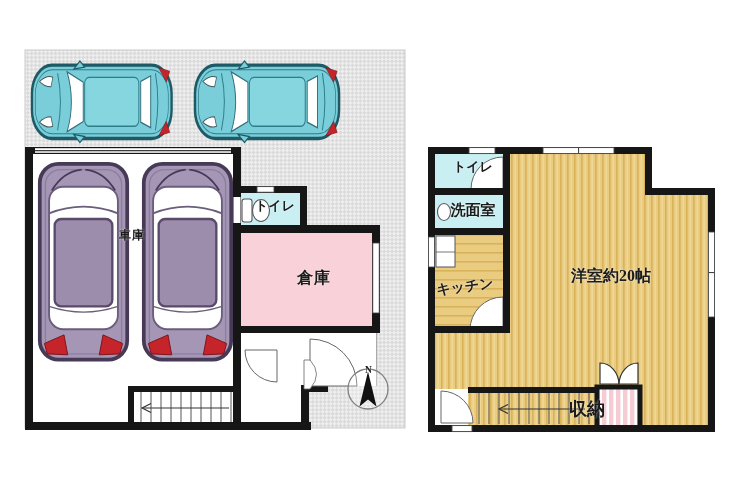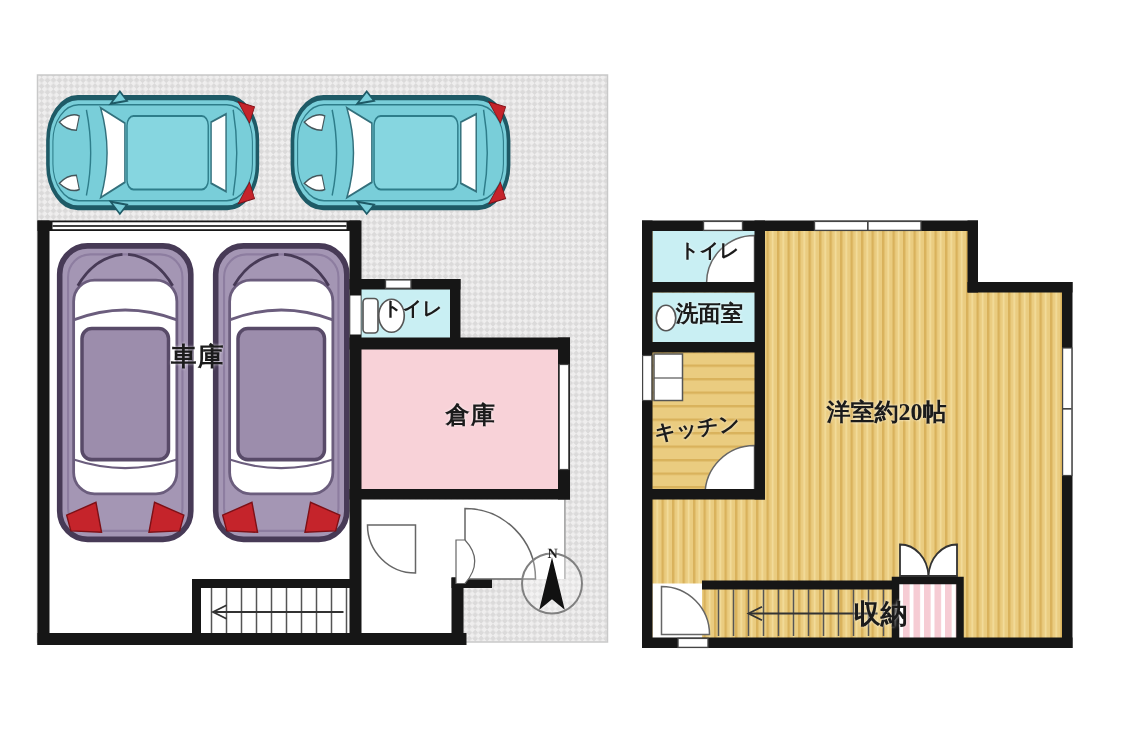--- a/index.html
+++ b/index.html
@@ -186,24 +186,24 @@
       <rect x="543" y="147.6" width="71" height="6" fill="#ffffff" stroke="#444444" stroke-width="0.9"></rect>
       <rect x="578" y="148" width="1.1" height="5.4" fill="#444444"></rect>
       <rect x="708.4" y="232" width="6.2" height="85" fill="#ffffff" stroke="#444444" stroke-width="0.8"></rect>
       <rect x="708.6" y="272" width="5.8" height="1.1" fill="#444444"></rect>
       <rect x="428.4" y="237" width="6.2" height="30" fill="#ffffff" stroke="#444444" stroke-width="0.8"></rect>
       <rect x="452" y="425.6" width="20" height="6" fill="#ffffff" stroke="#444444" stroke-width="0.9"></rect>
     </g>
   </g>
 </svg>
 
-<div class="lbl" style="left:104px;top:229px;width:56px;font-size:17px;">車庫</div>
+<div class="lbl" style="left:104px;top:229px;width:56px;font-size:12px;">車庫</div>
 <div class="lbl" style="left:286px;top:270px;width:56px;font-size:16px;">倉庫</div>
 <div class="lbl" style="left:251px;top:199px;width:48px;font-size:13px;letter-spacing:0;">トイレ</div>
 <div class="lbl" style="left:362px;top:366px;width:13px;font-size:9.5px;letter-spacing:0;">N</div>
 
 <div class="lbl" style="left:449px;top:160px;width:48px;font-size:13px;letter-spacing:0;">トイレ</div>
 <div class="lbl" style="left:444px;top:203px;width:58px;font-size:15px;letter-spacing:0;">洗面室</div>
 <div class="lbl" style="left:432px;top:280px;width:66px;font-size:14px;letter-spacing:0;transform:rotate(-7deg);">キッチン</div>
-<div class="lbl" style="left:532px;top:268px;width:118px;font-size:16px;letter-spacing:0;">洋室約20帖</div>
+<div class="lbl" style="left:552px;top:268px;width:118px;font-size:16px;letter-spacing:0;">洋室約20帖</div>
 <div class="lbl" style="left:568px;top:400px;width:38px;font-size:18px;letter-spacing:0;">収納</div>
 
 </div>
 
 </body></html>

